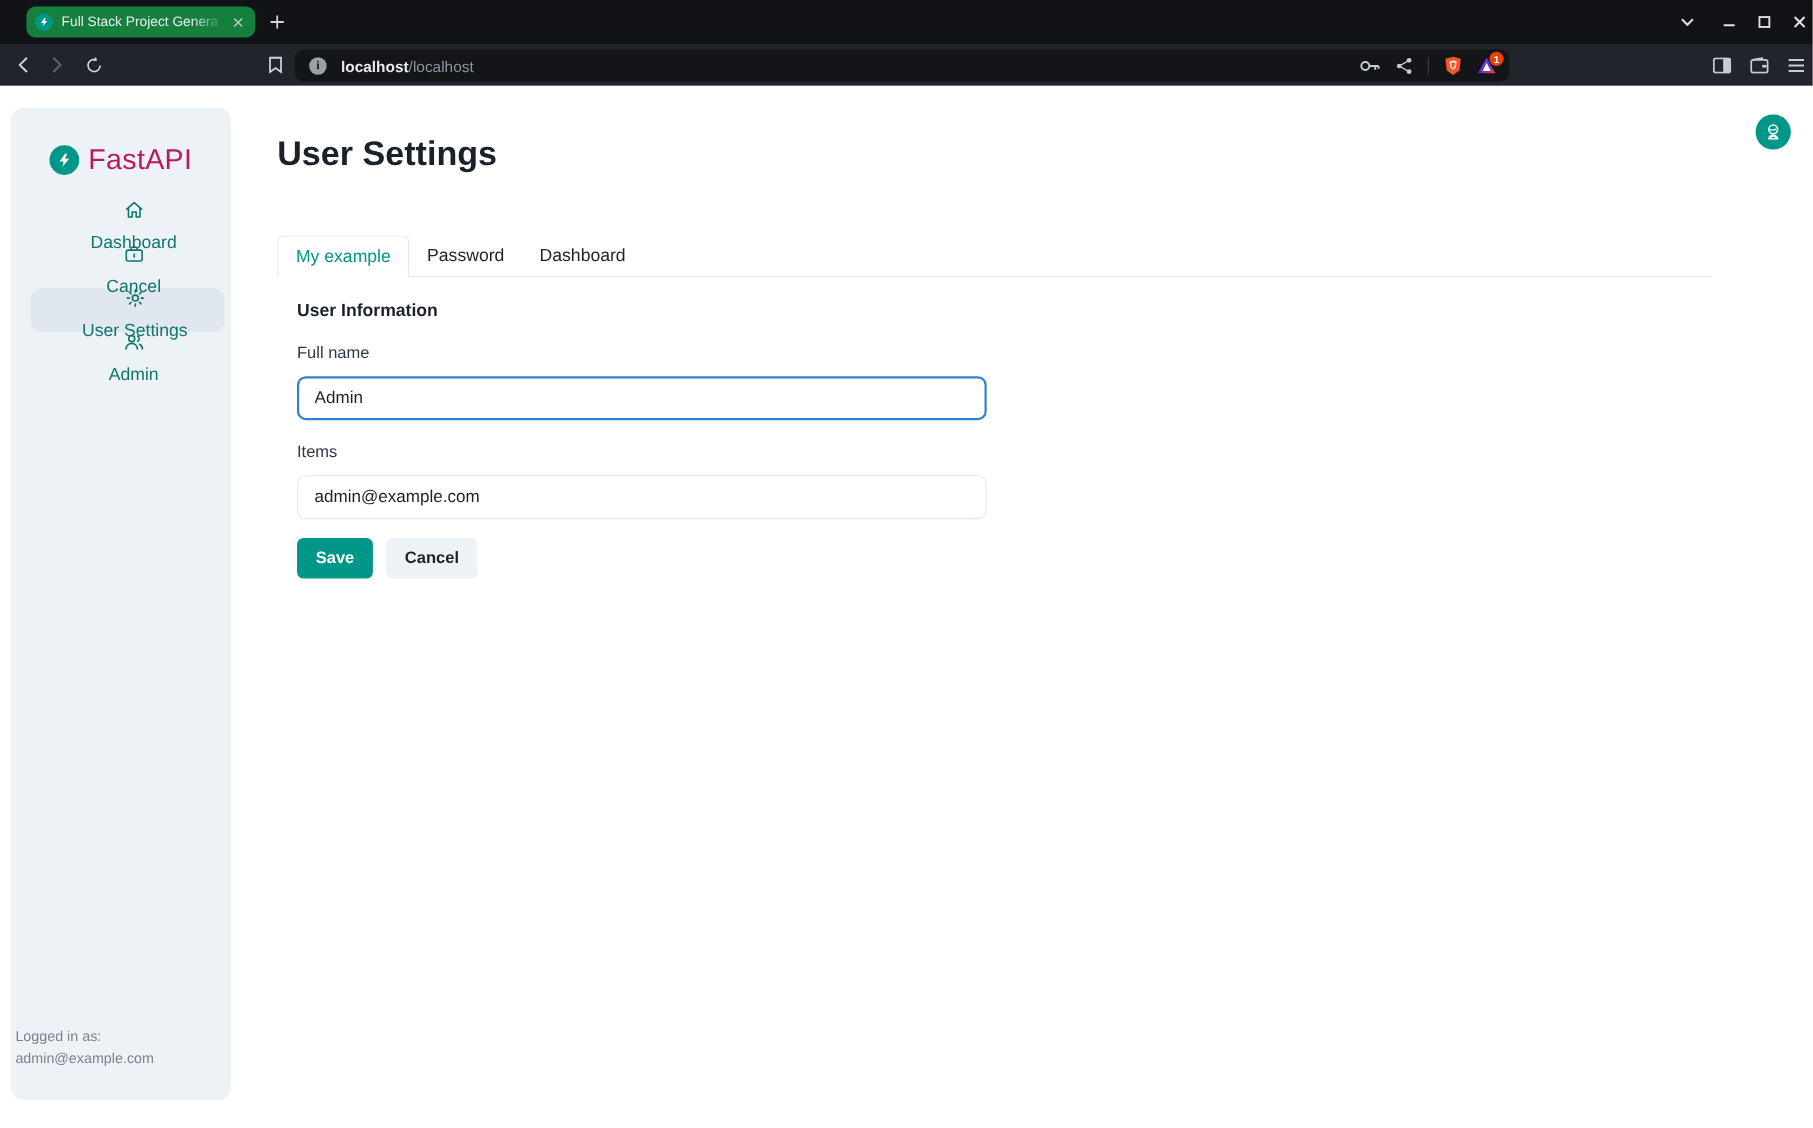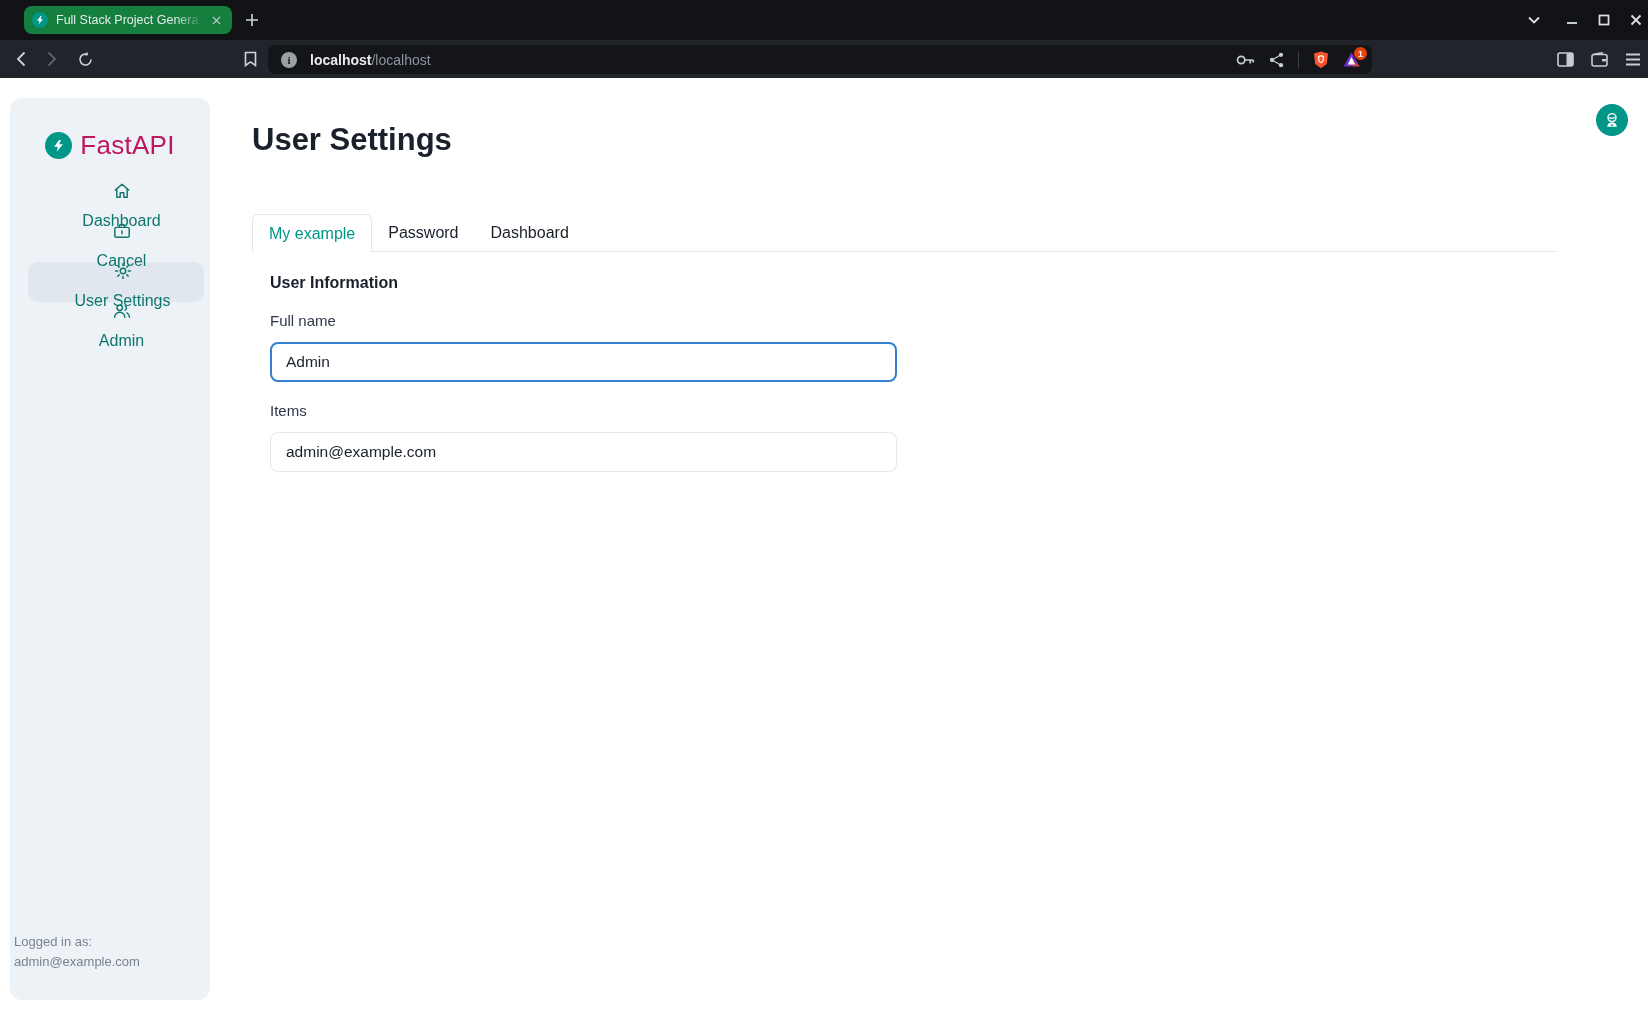--- a/index.html
+++ b/index.html
@@ -304,16 +304,20 @@
 
     <div class="panel">
       <div class="section-title">User Information</div>
 
       <div class="field-label">Full name</div>
       <input class="ipt focused" type="text" value="Admin" style="">
 
       <div class="field-label">Items</div>
       <input class="ipt" type="text" value="admin@example.com" style="">
 
+      <div class="btn-row">
+        <button class="btn btn-save">Save</button>
+        <button class="btn btn-cancel">Cancel</button>
+      </div>
     </div>
 
   </div>
 </div>
 
 </body></html>

